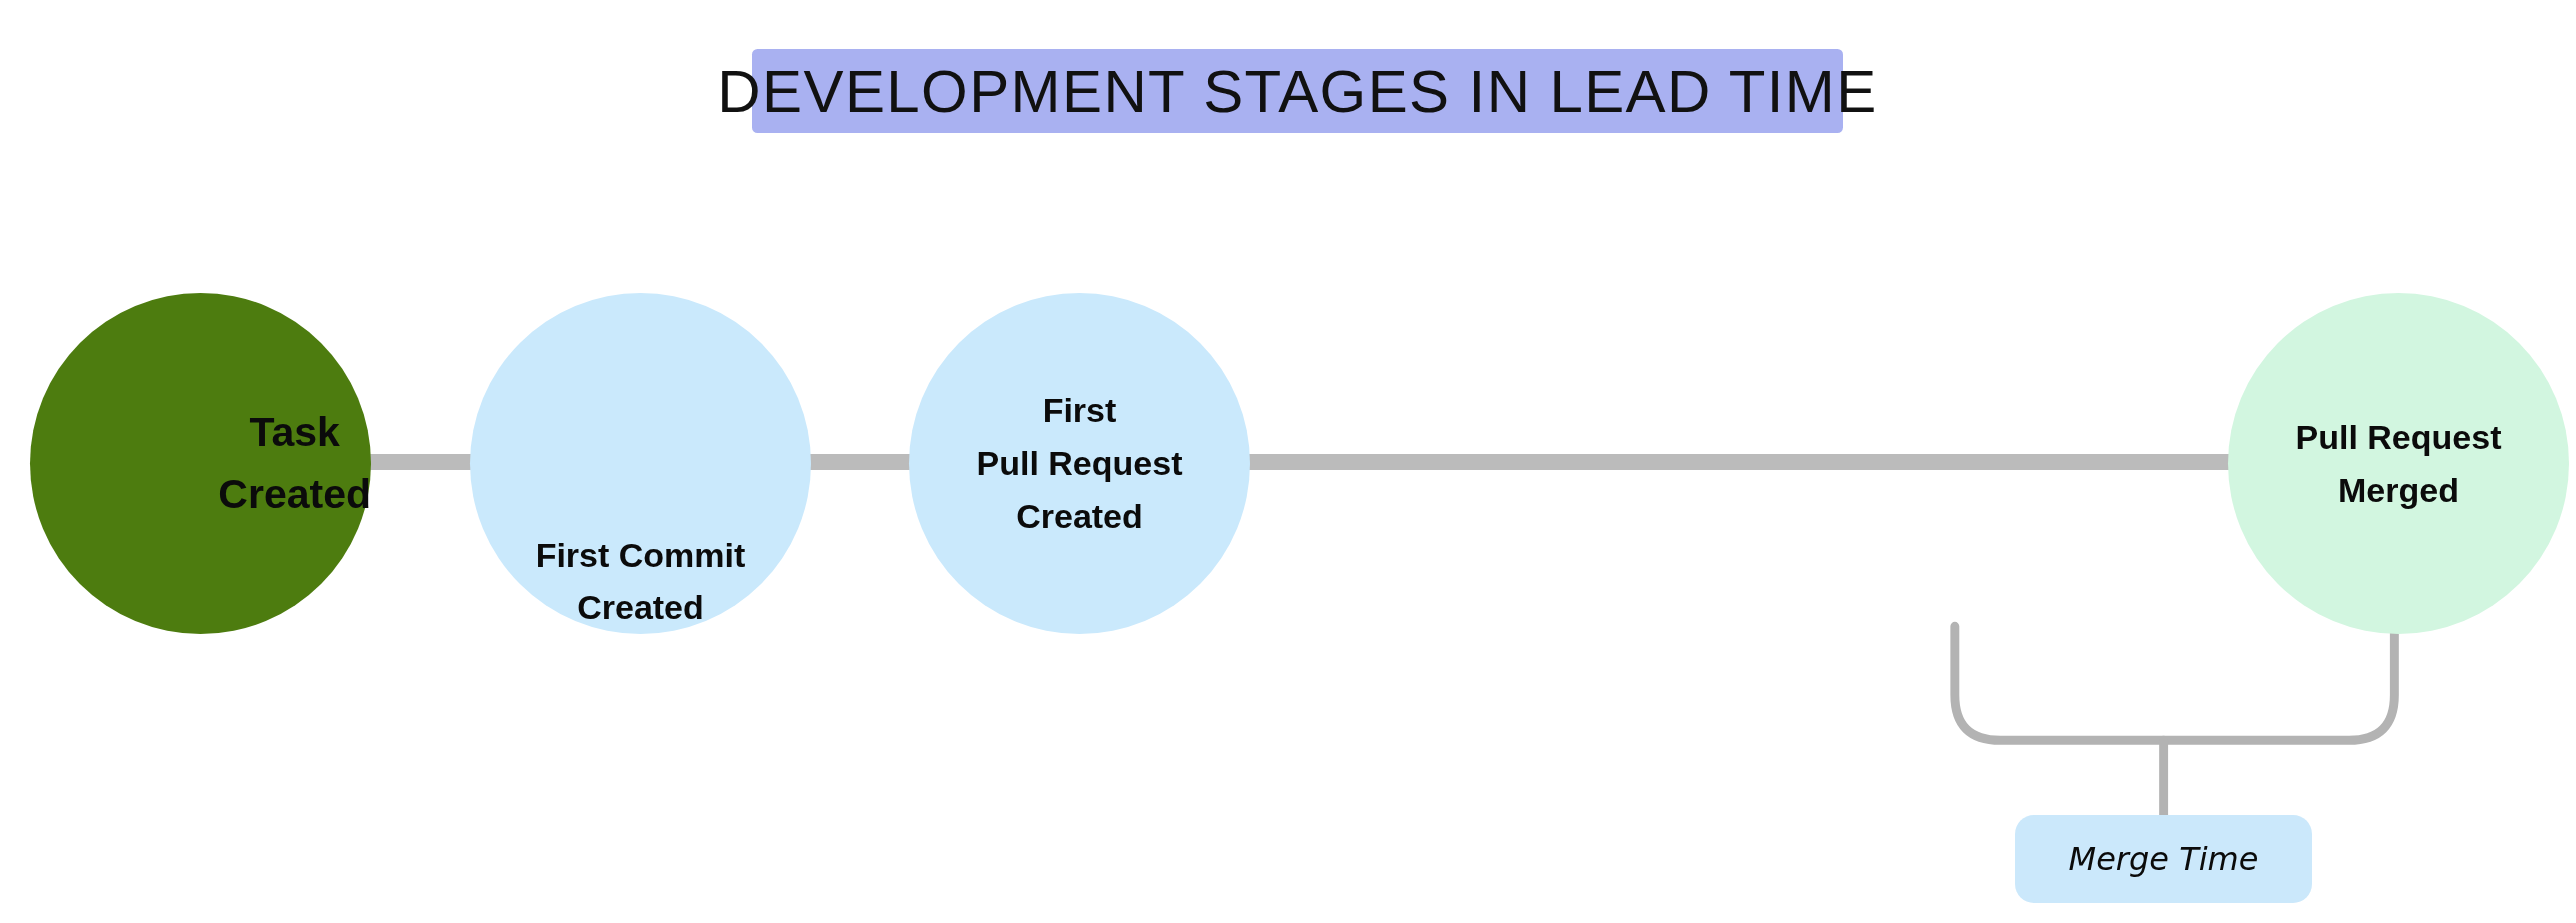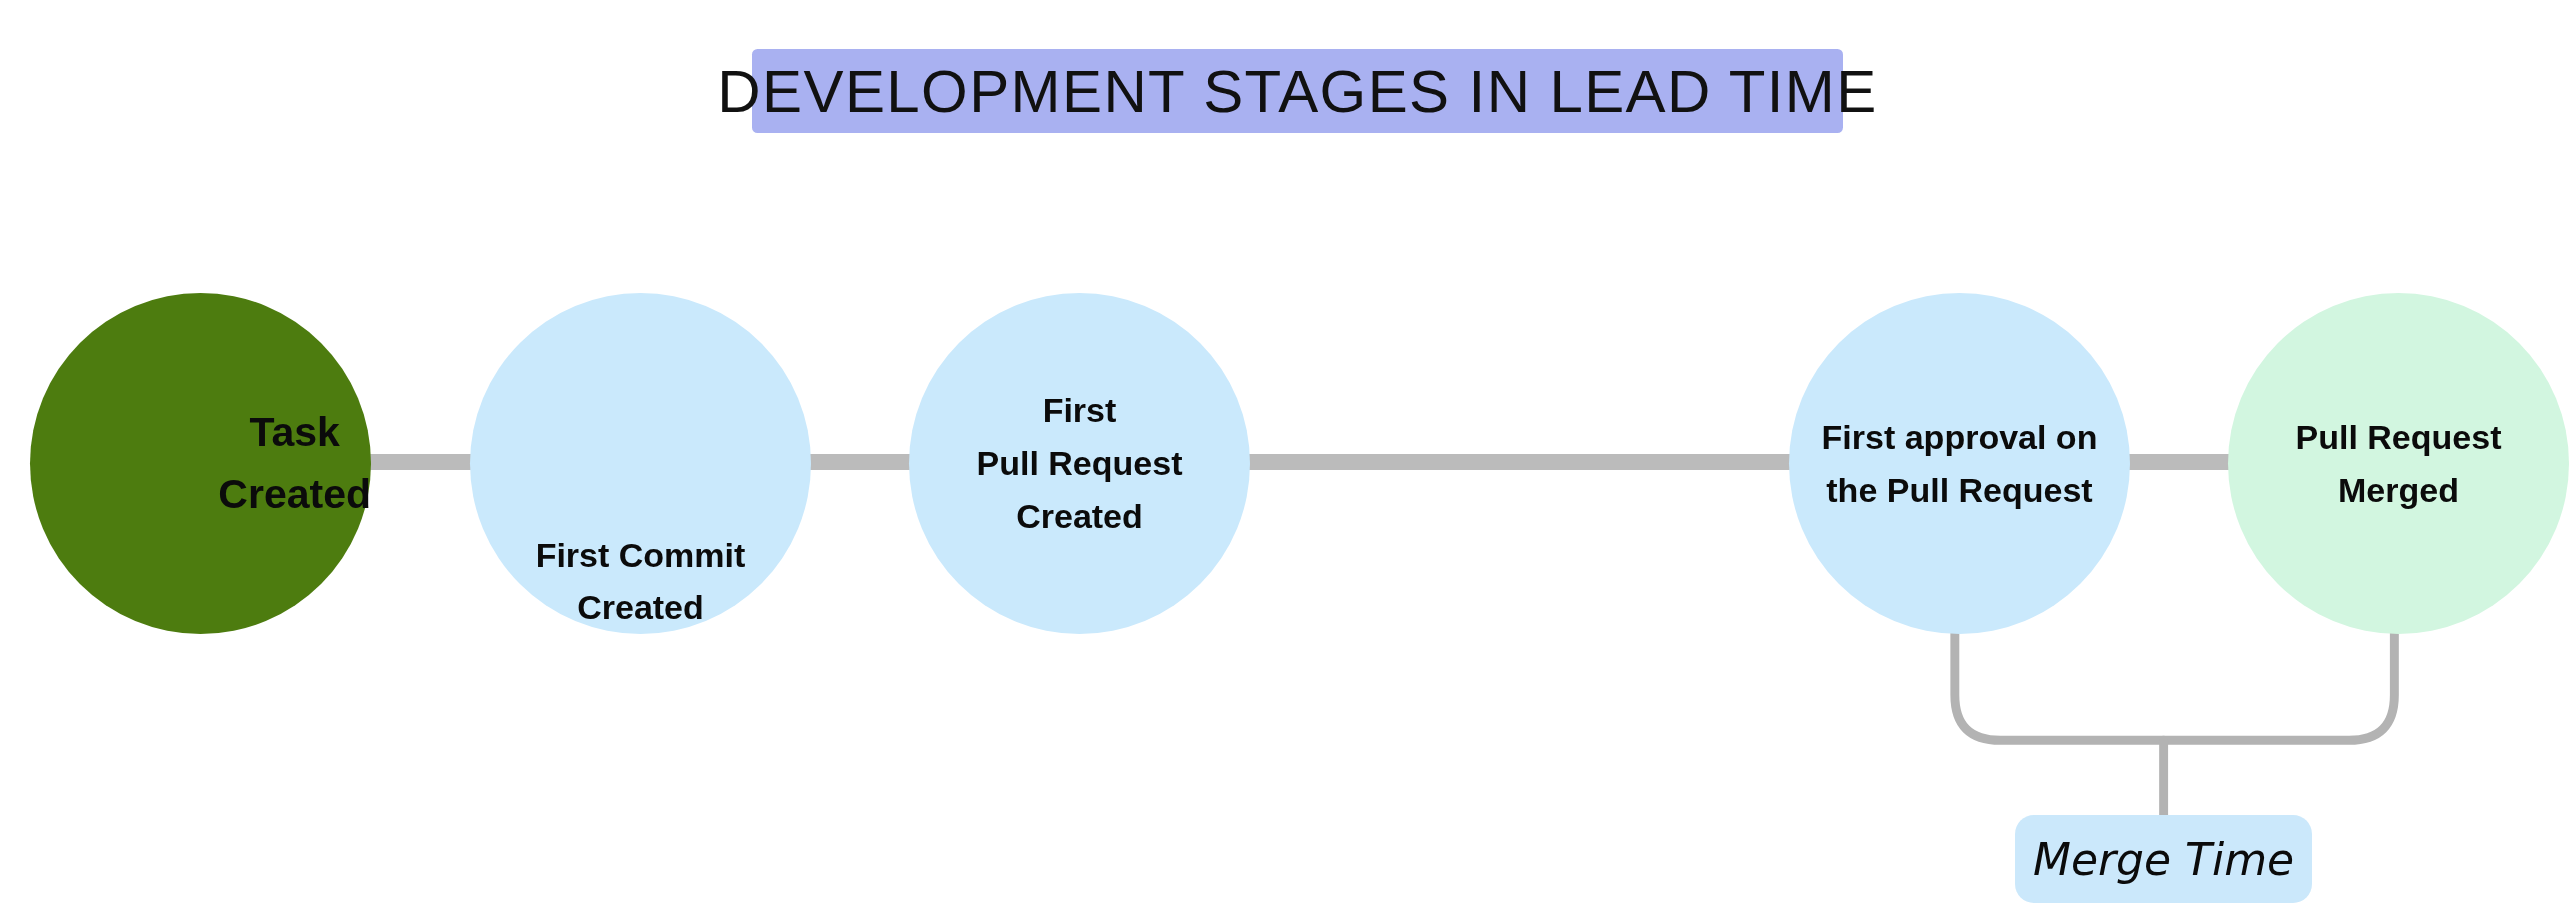--- a/index.html
+++ b/index.html
@@ -89,21 +89,21 @@
     top: 815px;
     width: 297px;
     height: 88px;
     border-radius: 19px;
     display: flex;
     align-items: center;
     justify-content: center;
     font-family: "DejaVu Sans", sans-serif;
     font-style: italic;
     font-weight: 500;
-    font-size: 44px;
+    font-size: 32px;
     color: #0b0b0b;
     z-index: 2;
     white-space: nowrap;
   }
 </style>
 </head>
 <body>
 
 <div class="canvas">
 
@@ -121,24 +121,20 @@
 Created</span>
   </div>
 
   <div class="stage stage-2" style="background: rgb(202, 233, 252);">
     <span class="stage-label">First
 Pull Request
 Created</span>
   </div>
 
 
-  <div class="stage stage-4" style="background: rgb(202, 233, 252);">
-    <span class="stage-label">First approval on
-the Pull Request</span>
-  </div>
 
   <div class="stage stage-5" style="background: rgb(210, 246, 224);">
     <span class="stage-label">Pull Request
 Merged</span>
   </div>
 
   <svg class="bracket" viewBox="0 0 3750 1344">
     <path class="bracket-path" d="M 2846 912 L 2846 1012 Q 2846 1078 2912 1078 L 3420 1078 Q 3486 1078 3486 1012 L 3486 912" fill="none" stroke="#B3B3B3" stroke-width="13" stroke-linecap="round"></path>
     <path class="bracket-path" d="M 3150 1078 L 3150 1192" fill="none" stroke="#B3B3B3" stroke-width="13" stroke-linecap="round"></path>
   </svg>

